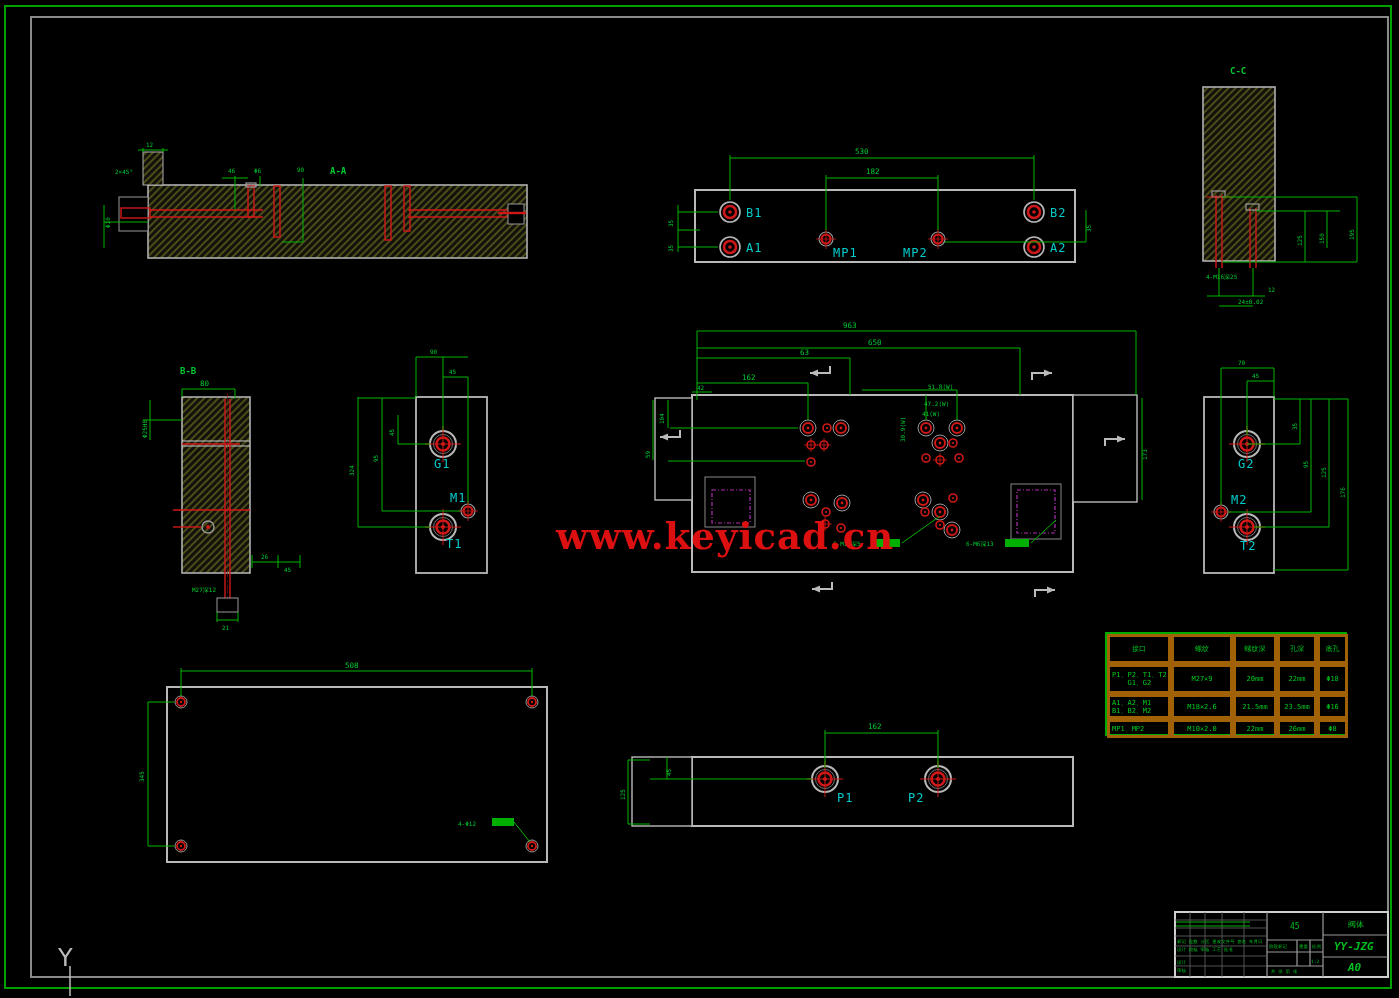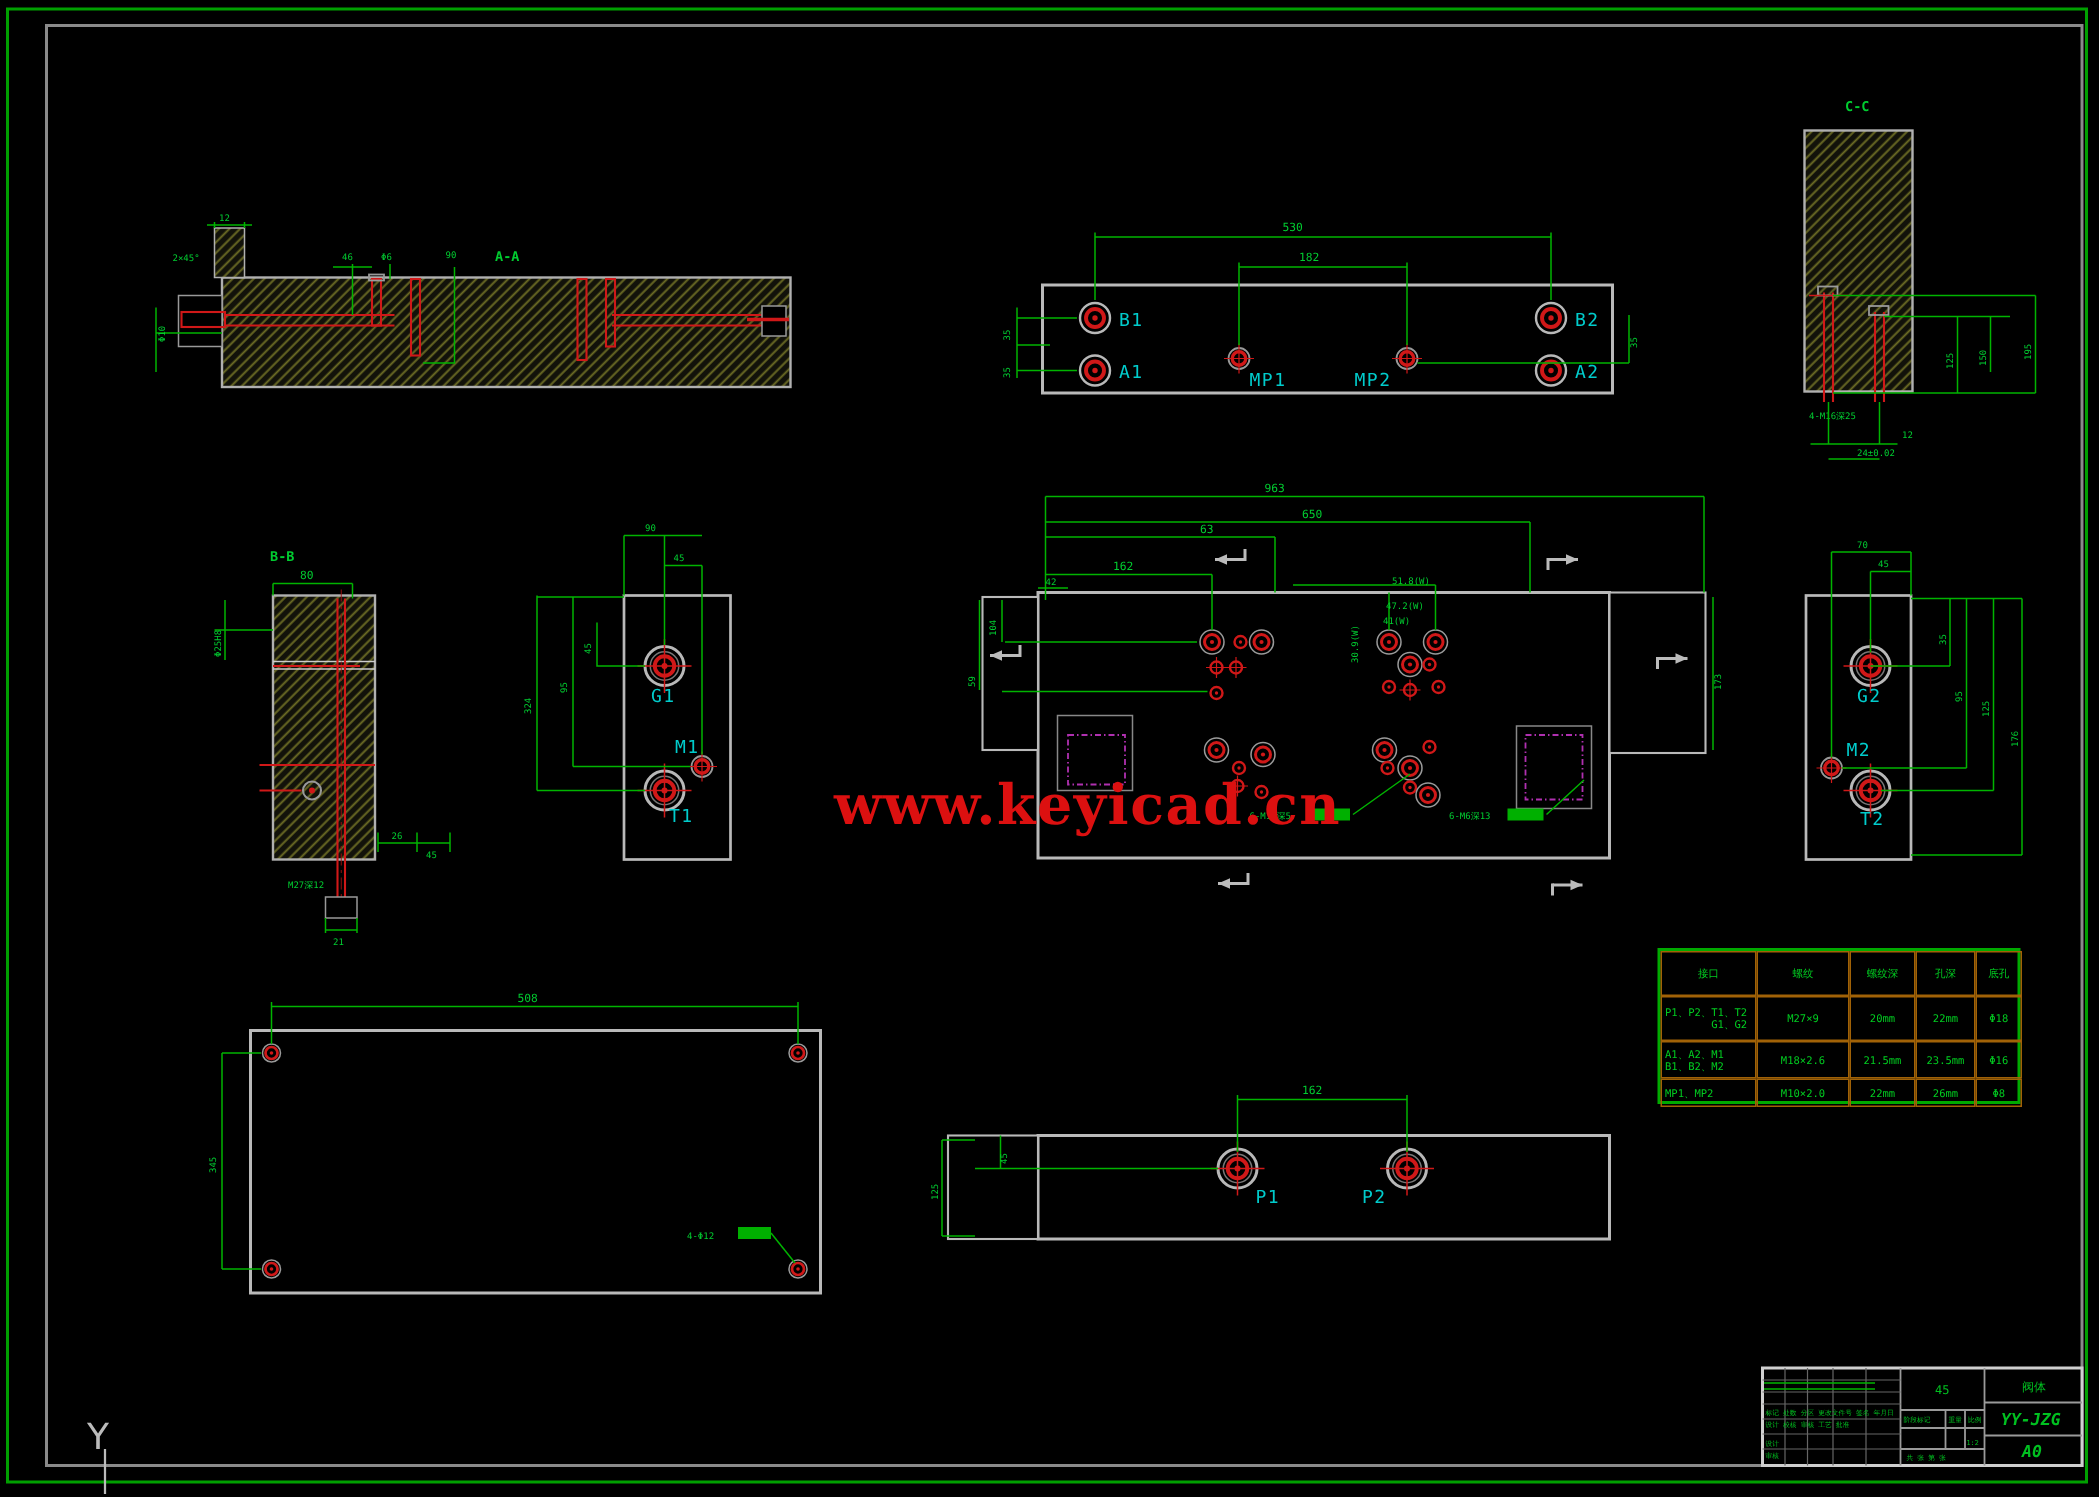--- a/index.html
+++ b/index.html
@@ -18,24 +18,24 @@
   .port{fill:#00cccc;font:12px "DejaVu Sans Mono",monospace;letter-spacing:1px;}
   .tbt{fill:#00c020;font:8px "DejaVu Sans Mono",monospace;}
   .tbts{fill:#00c020;font:4.5px "DejaVu Sans Mono",monospace;}
   .tbtb{fill:#00c020;font:italic bold 11px "DejaVu Sans Mono",monospace;}
   .ytx{fill:#bbb;font:24px "DejaVu Sans",sans-serif;}
   
   .ov{position:absolute;}
   #spec-table{display:grid;grid-template-columns:64px 62px 44px 40px 31px;
       grid-template-rows:30px 30px 25px 19px;border:2px solid #00aa00;box-sizing:border-box;
       background:#000;}
-  #spec-table .c{border:1px solid #a16207;color:#00cc20;font-size:7px;line-height:8px;
+  #spec-table .c{border:3px solid #a16207;color:#00cc20;font-size:7px;line-height:8px;
       display:flex;align-items:center;justify-content:center;text-align:center;
       white-space:pre-line;overflow:hidden;}
-  #spec-table .c.l{justify-content:flex-start;text-align:right;padding-left:2px;}
+  #spec-table .c.l{justify-content:flex-start;text-align:center;padding-left:2px;}
   #tech-notes{color:#00bb22;font-size:6.5px;line-height:9.5px;width:230px;}
   #tech-notes .nt{font-size:7px;margin-bottom:2px;}
   .wm{color:#dc1010;font-family:"DejaVu Serif",serif;font-weight:bold;white-space:nowrap;z-index:5;}
   #wm1{font-size:38px;letter-spacing:2px;}
   #wm2{font-size:37px;letter-spacing:1px;}
 </style>
 </head>
 <body>
 
 <div id="canvas">

